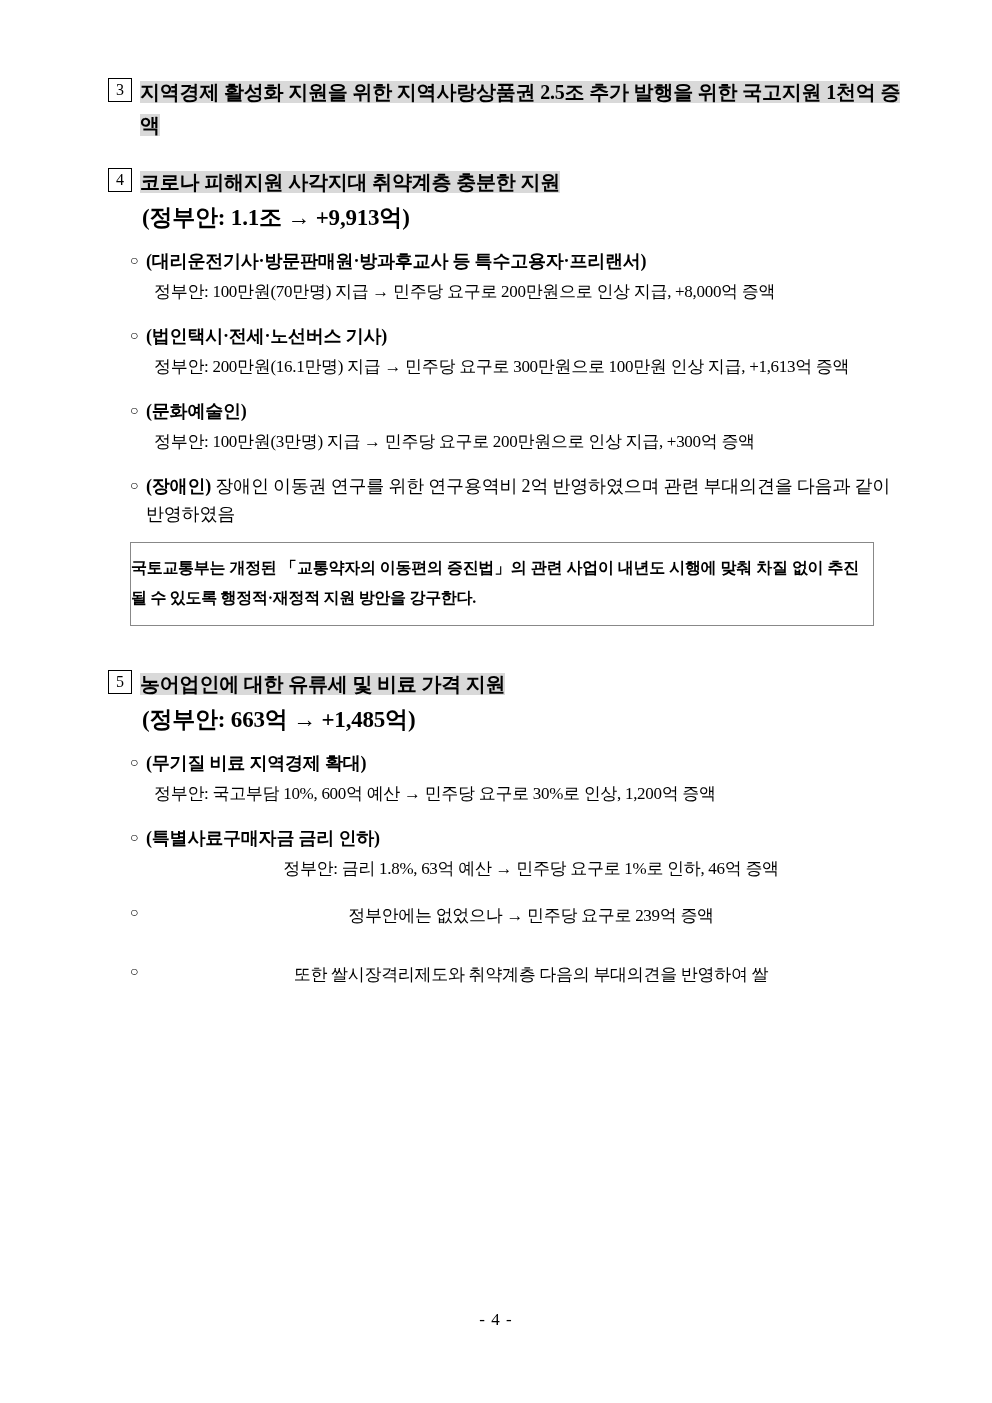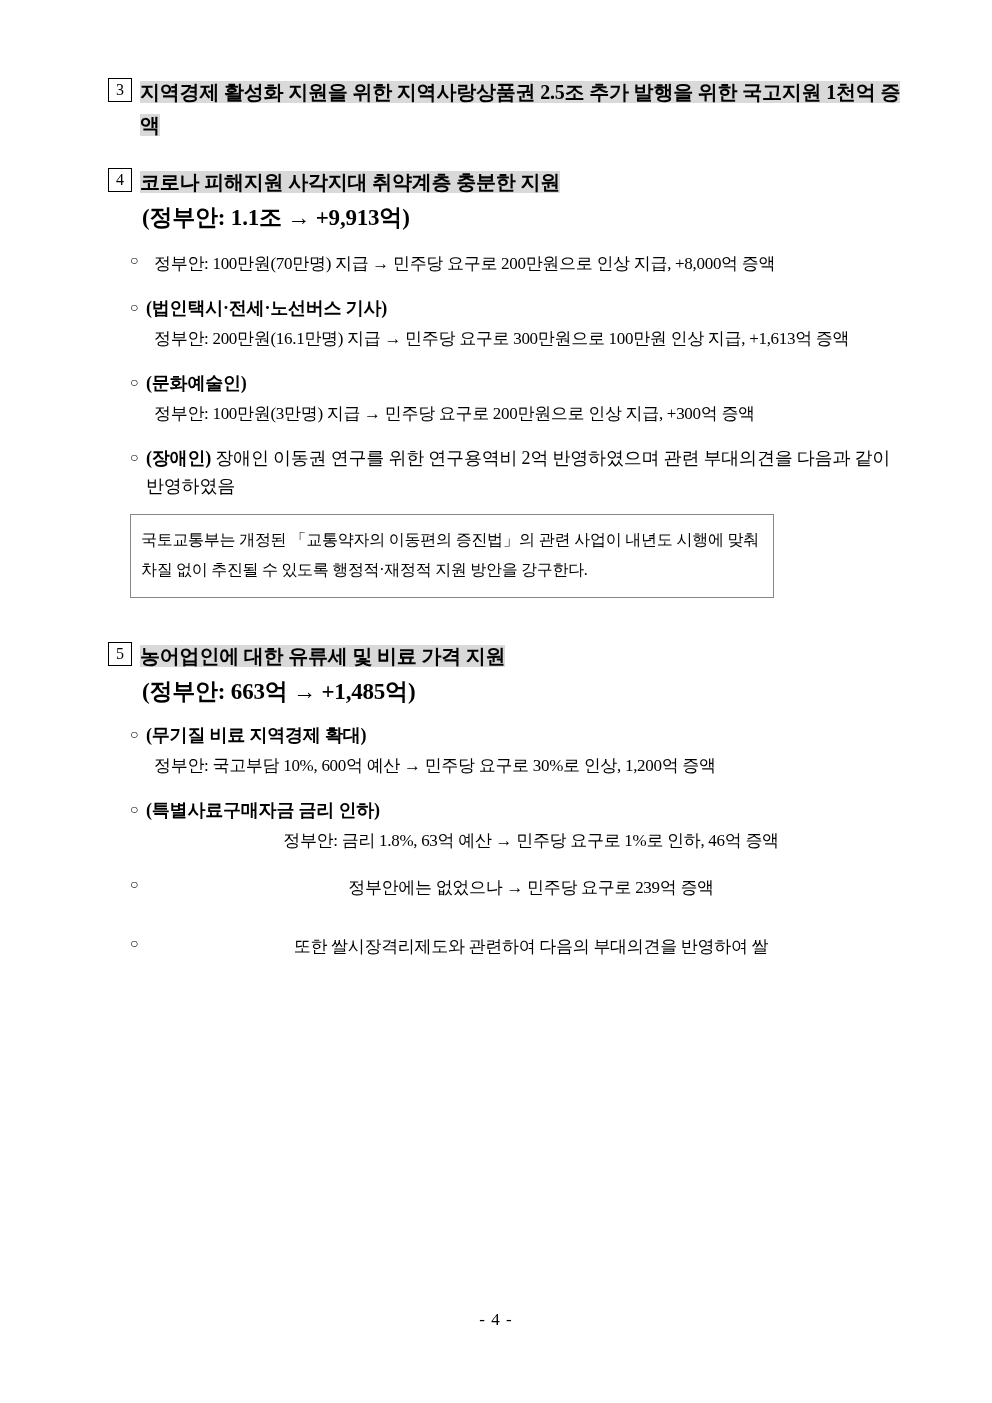--- a/index.html
+++ b/index.html
@@ -106,23 +106,24 @@
   .detail.nojust { text-align: center; }
   .detail b { font-weight: normal; }
   .bullet-body .detail {
     margin-left: 8px;
   }
 
   
   .opinion-box {
     border: 1px solid #888;
     margin: 14px 0 0 22px;
-    padding: 10px 14px 12px 10px;
-    width: 644px;
+    padding: 10px 14px 12px 0;
+    width: 744px;
     box-sizing: border-box;
+    font-weight: bold;
   }
   .opinion-text {
     font-size: 16px;
     line-height: 30px;
     letter-spacing: -0.3px;
     text-align: justify;
   }
 
   .spacer-lg { height: 36px; }
   .spacer-md { height: 18px; }
@@ -157,20 +158,21 @@
       <div class="sec-num">4</div>
       <div class="sec-title-wrap">
         <span class="sec-title">코로나 피해지원 사각지대 취약계층 충분한 지원</span>
       </div>
     </div>
     <div class="gov-line">(정부안: 1.1조 → +9,913억)</div>
 
     <div class="bullet">
       <div class="bullet-mark">○</div>
       <div class="bullet-body">
+        <div class="bullet-title">(대리운전기사·방문판매원·방과후교사 등 특수고용자·프리랜서)</div>
         <div class="detail">정부안: 100만원(70만명) 지급 → <b>민주당 요구로 200만원으로 인상 지급</b>, +8,000억 증액</div>
       </div>
     </div>
 
     <div class="bullet">
       <div class="bullet-mark">○</div>
       <div class="bullet-body">
         <div class="bullet-title">(법인택시·전세·노선버스 기사)</div>
         <div class="detail sm">정부안: 200만원(16.1만명) 지급 → <b>민주당 요구로 300만원으로 100만원 인상</b> 지급, +1,613억 증액</div>
       </div>
@@ -224,20 +226,20 @@
     <div class="bullet">
       <div class="bullet-mark">○</div>
       <div class="bullet-body">
         <div class="detail nojust">정부안에는 없었으나 → <b>민주당 요구로 239억 증액</b></div>
       </div>
     </div>
 
     <div class="bullet" style="margin-top:26px;">
       <div class="bullet-mark">○</div>
       <div class="bullet-body">
-        <div class="detail nojust" style="margin-left:8px;">또한 쌀시장격리제도와 관련하여 다음의 부대의견을 반영하여 쌀</div>
+        <div class="detail nojust" style="margin-left:8px;">또한 쌀시장격리제도와 취약계층 다음의 부대의견을 반영하여 쌀</div>
       </div>
     </div>
 
   </div>
 
   <div class="footer">- 4 -</div>
 </div>
 
 </body></html>

